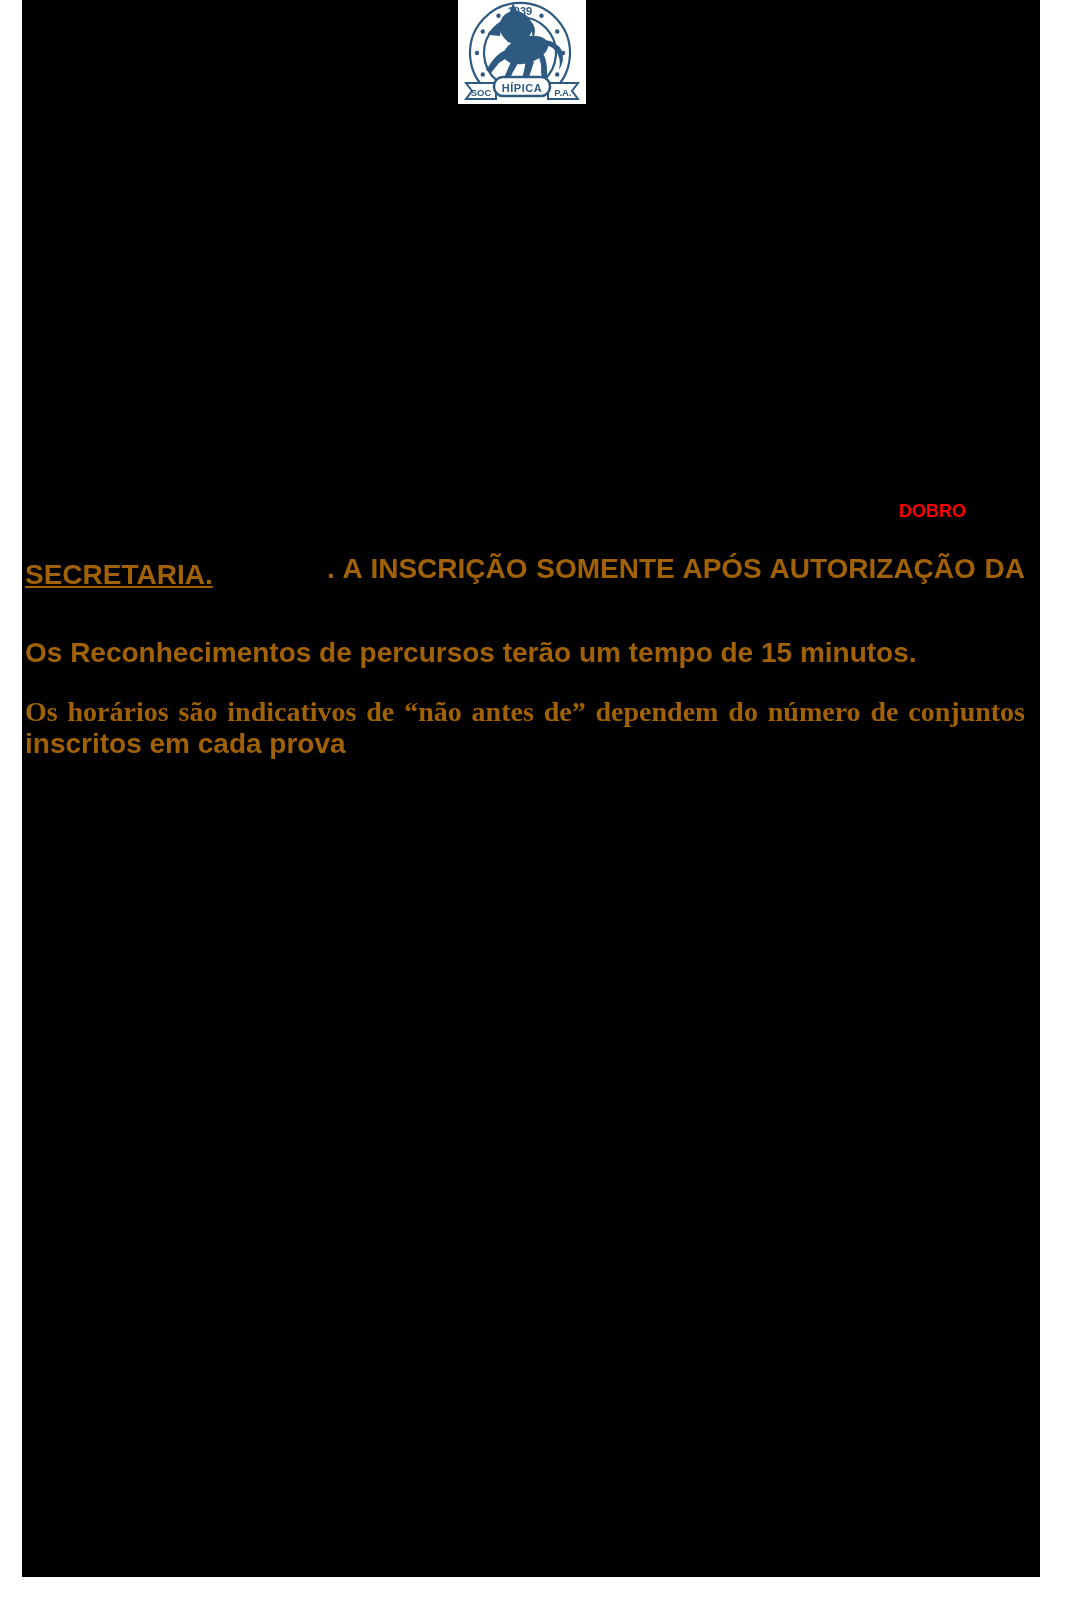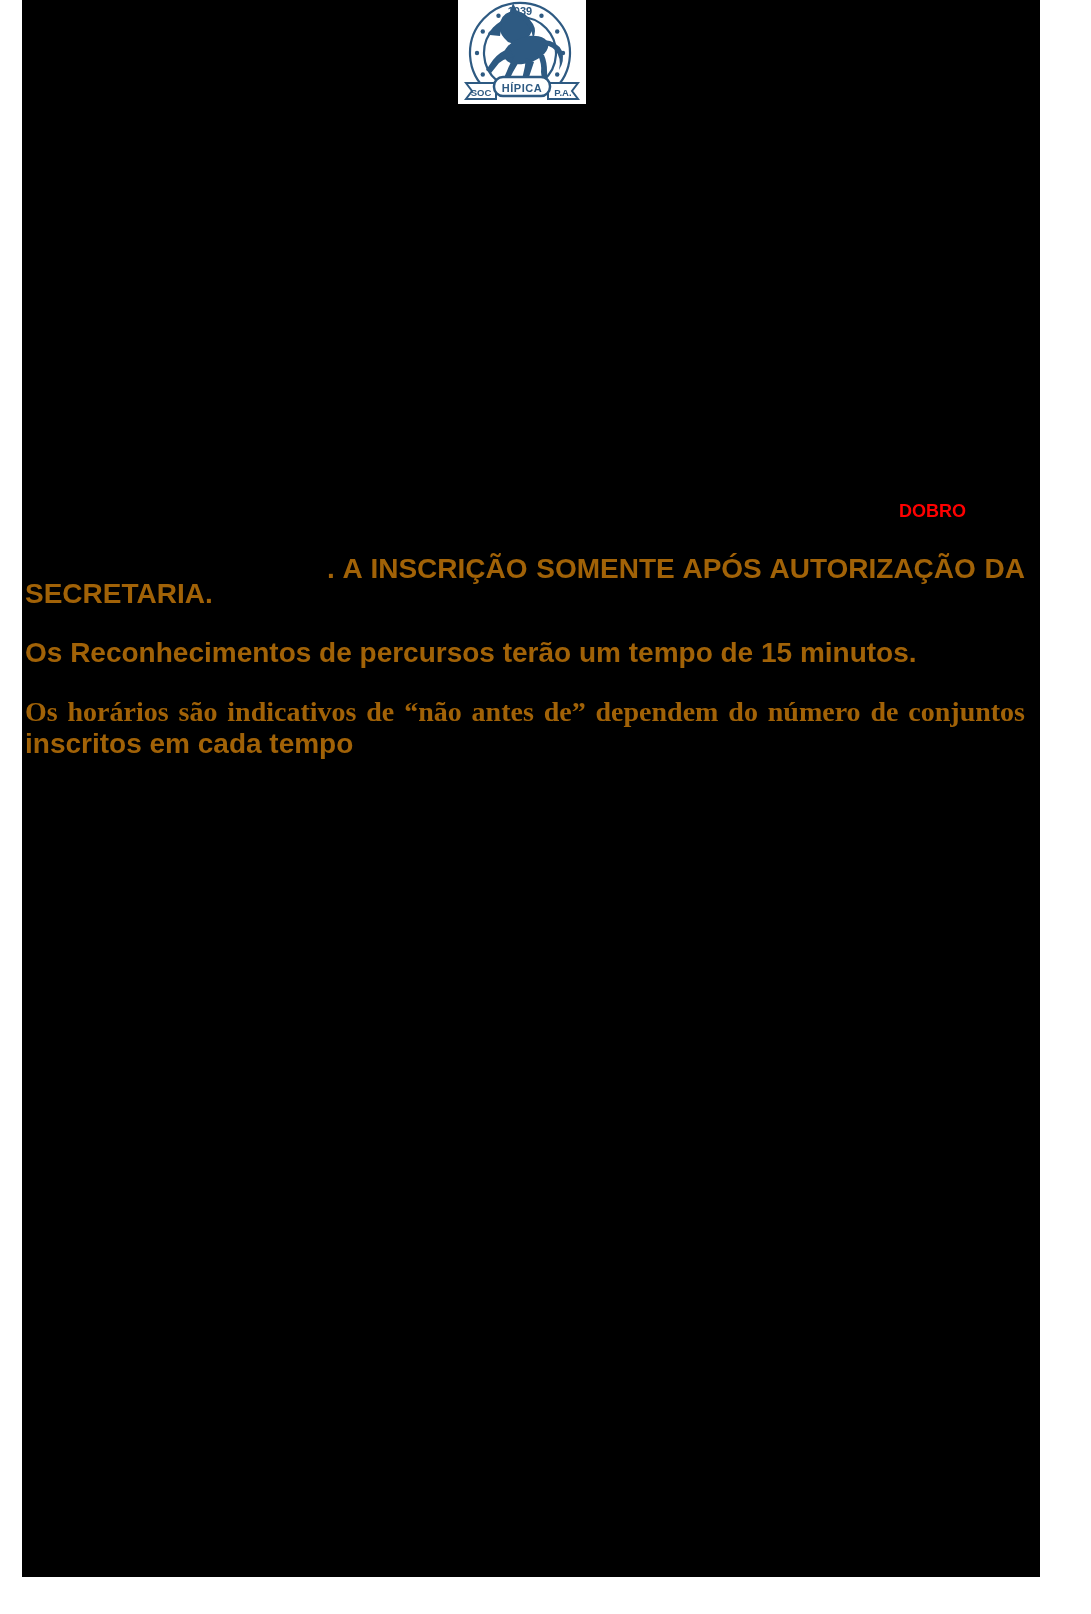--- a/index.html
+++ b/index.html
@@ -33,21 +33,21 @@
     white-space: normal;
     text-align: justify;
     text-align-last: justify;
   }
   .dobro {
     left: 899px; top: 497px;
     font-size: 18px;
     color: #FF0000;
   }
   .p1l1 { left: 327px; top: 555px; width: 698px; }
-  .p1l2 { left: 25px;  top: 580px; }
+  .p1l2 { left: 25px;  top: 561px; text-decoration: underline; }
   .p2   { left: 25px;  top: 639px; text-align: center; }
   .p3l1 { left: 25px;  top: 698px; width: 1000px; font-family: Liberation Serif, serif; }
   .p3l2 { left: 25px;  top: 730px; }
 </style>
 </head>
 <body>
 
 <div class="page"></div>
 
 <div class="logo-box">
@@ -96,13 +96,13 @@
 </div>
 
 <div class="txt dobro">DOBRO</div>
 
 <div class="txt p1l1 justify">. A INSCRIÇÃO SOMENTE APÓS AUTORIZAÇÃO DA</div>
 <div class="txt p1l2">SECRETARIA.</div>
 
 <div class="txt p2">Os Reconhecimentos de percursos terão um tempo de 15 minutos.</div>
 
 <div class="txt p3l1 justify">Os horários são indicativos de “não antes de” dependem do número de conjuntos</div>
-<div class="txt p3l2">inscritos em cada tempo</div>
+<div class="txt p3l2">inscritos em cada prova</div>
 
 </body></html>

